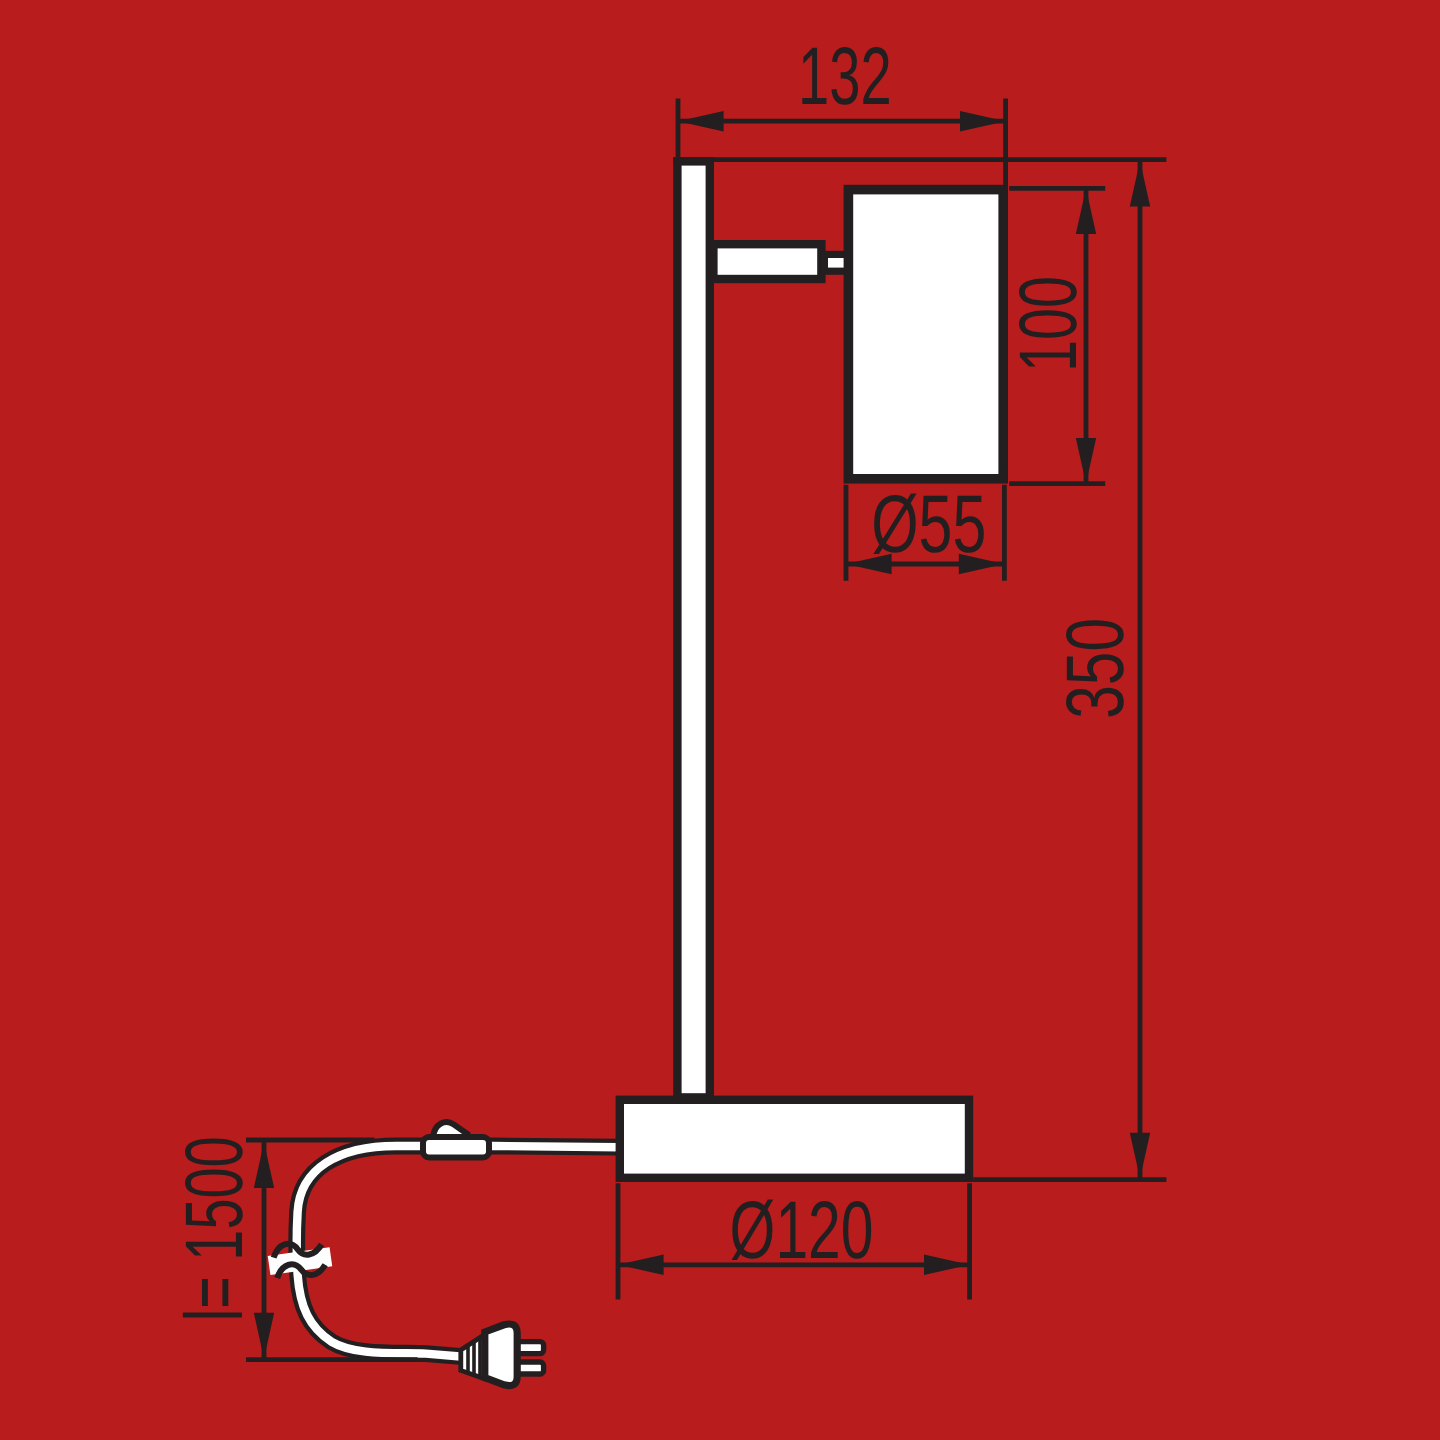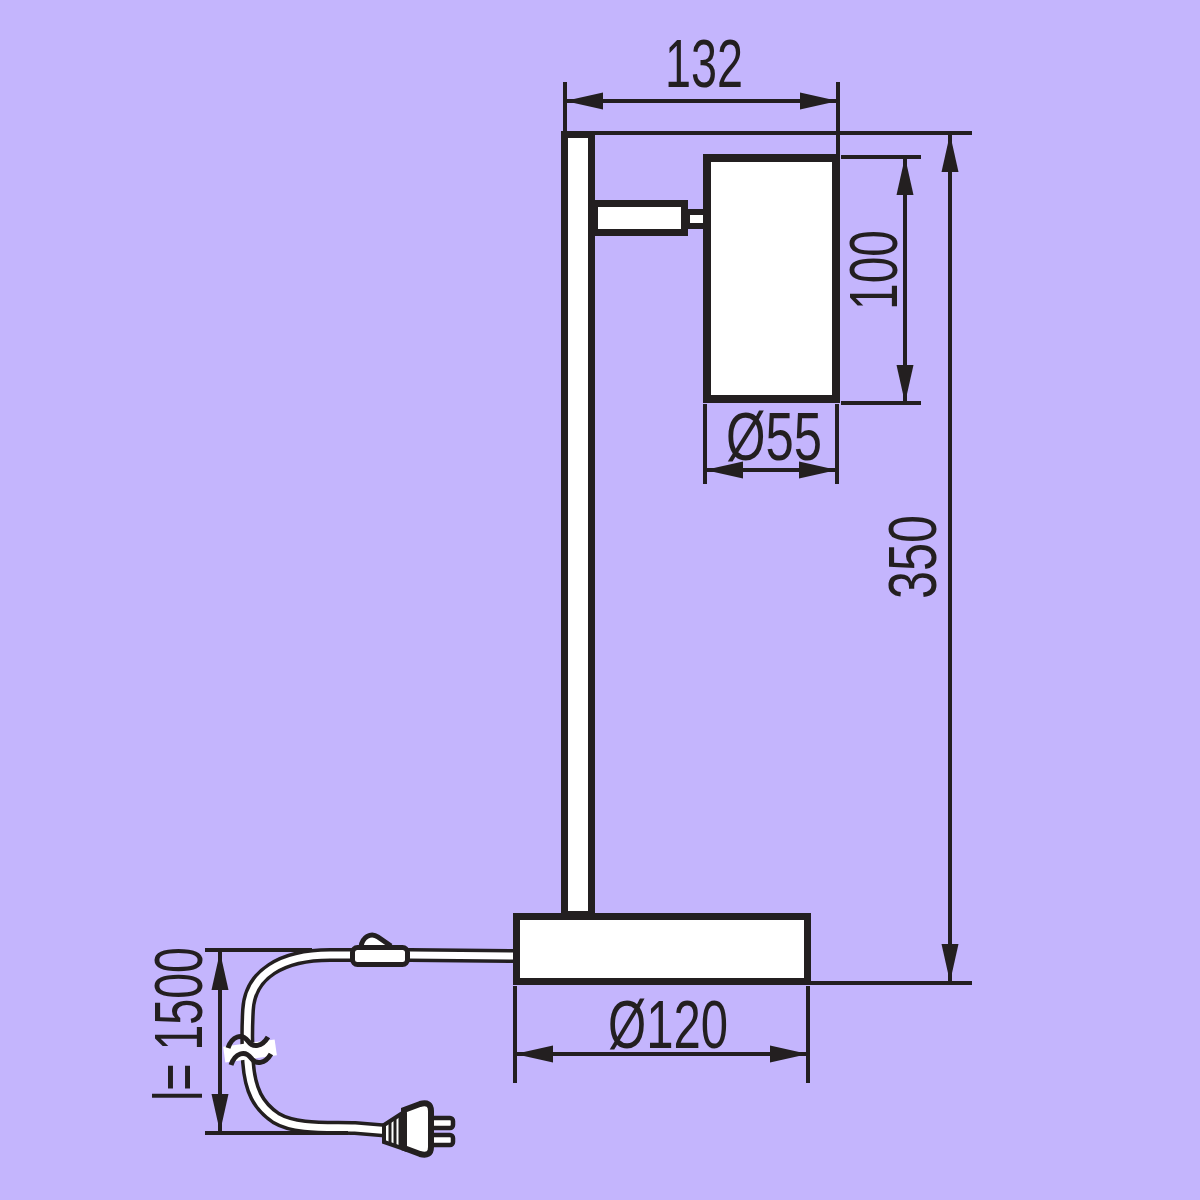--- a/index.html
+++ b/index.html
@@ -4,21 +4,21 @@
 <style>
   html, body {
     margin: 0;
     padding: 0;
     background: #ffffff;
   }
   .canvas {
     position: relative;
     width: 1200px;
     height: 1200px;
-    background: #c4b5fd;
+    background: #b91c1c;
     overflow: hidden;
   }
   svg {
     display: block;
   }
   .ink-line   { stroke: #231f20; fill: none; }
   .ink-fill   { fill: #231f20; stroke: none; }
   .part       { stroke: #231f20; fill: #ffffff; }
   .dim-text {
     font-family: "Liberation Sans", "DejaVu Sans", sans-serif;

